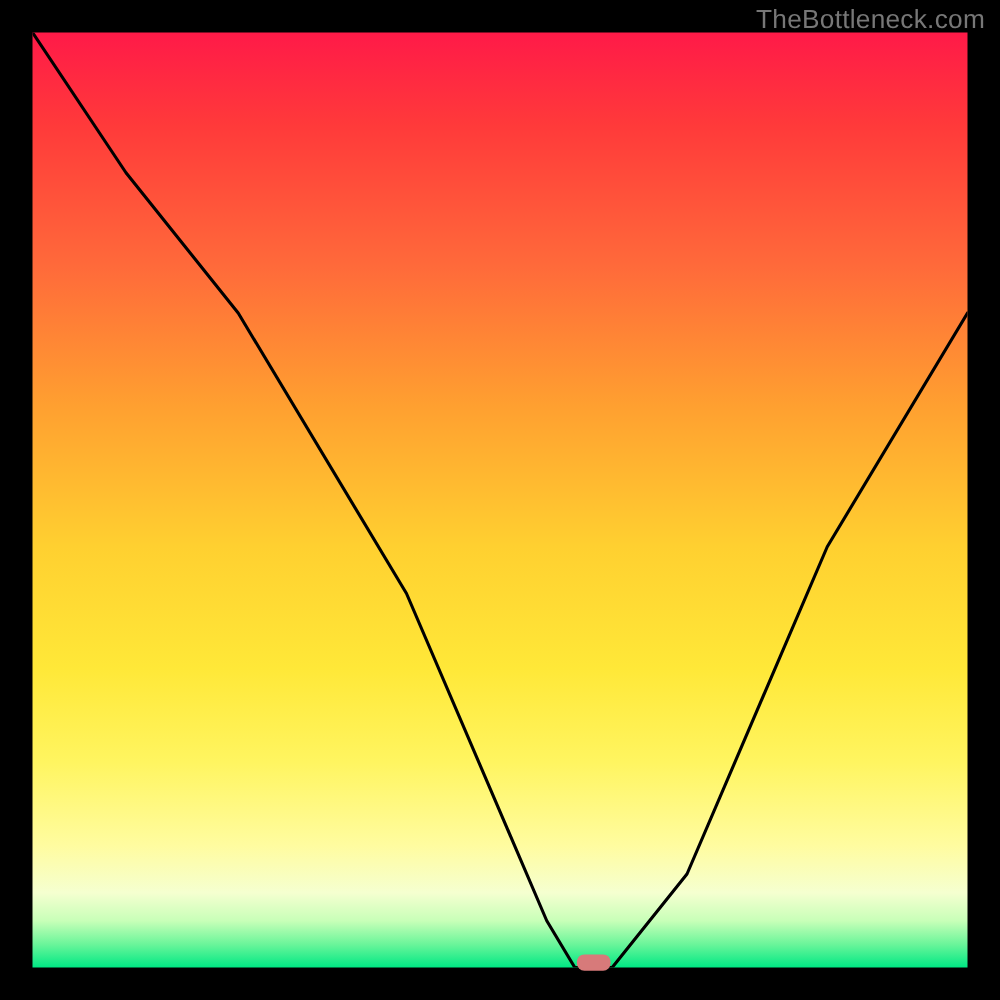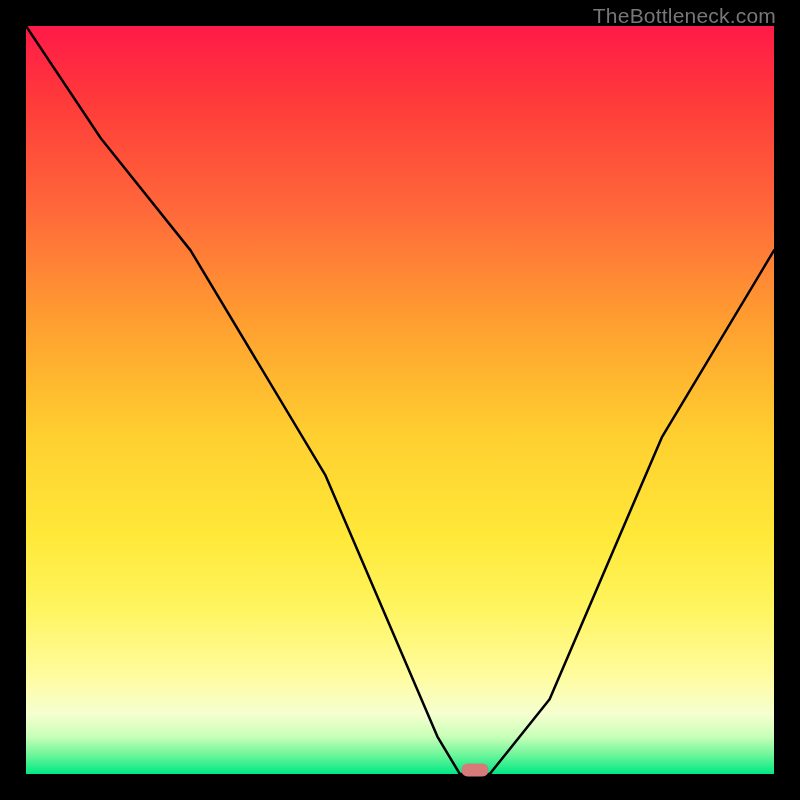--- a/index.html
+++ b/index.html
@@ -27,21 +27,21 @@
       #fffca0 87%,
       #f5ffd0 92%,
       #c8ffb8 95%,
       #6bf59a 97.5%,
       #00e884 100%
     );
   }
   .watermark {
     position: absolute;
     top: 4px;
-    right: 24px;
+    right: 12px;
     color: #777;
     font-family: Arial, sans-serif;
     font-size: 21px;
     letter-spacing: 0.2px;
     z-index: 10;
     user-select: none;
   }
   svg.curve {
     position: absolute;
     left: 26px;

